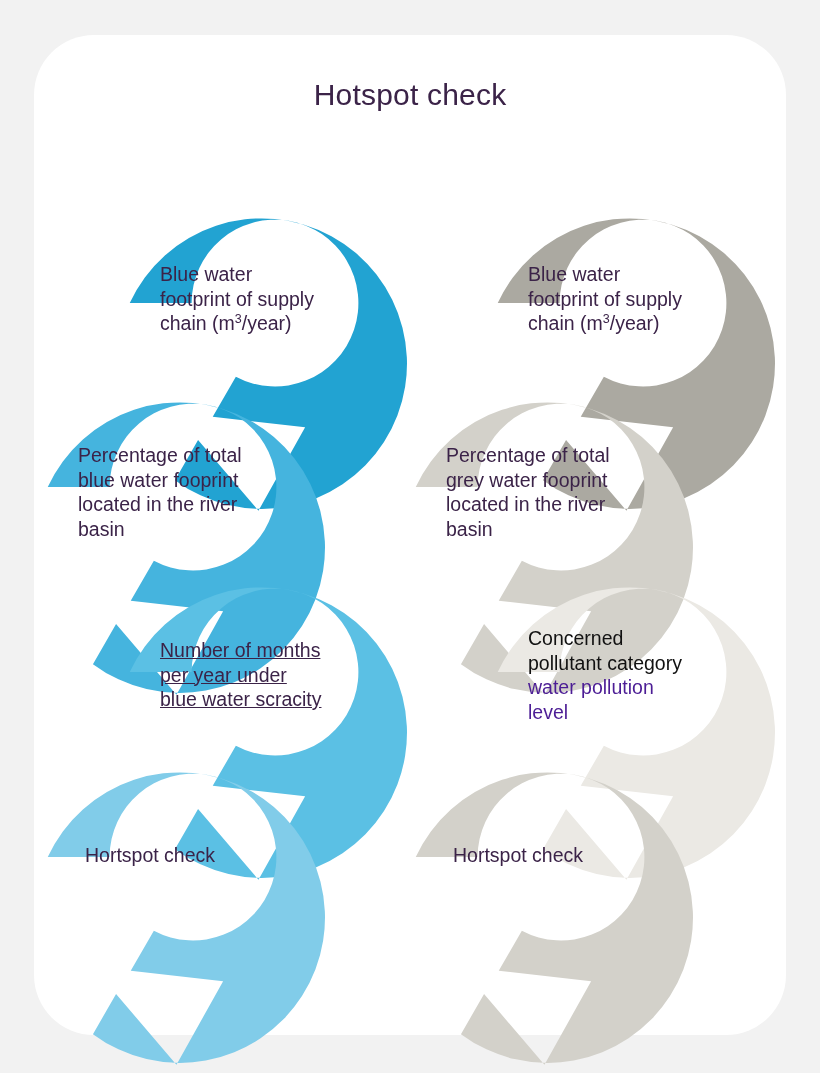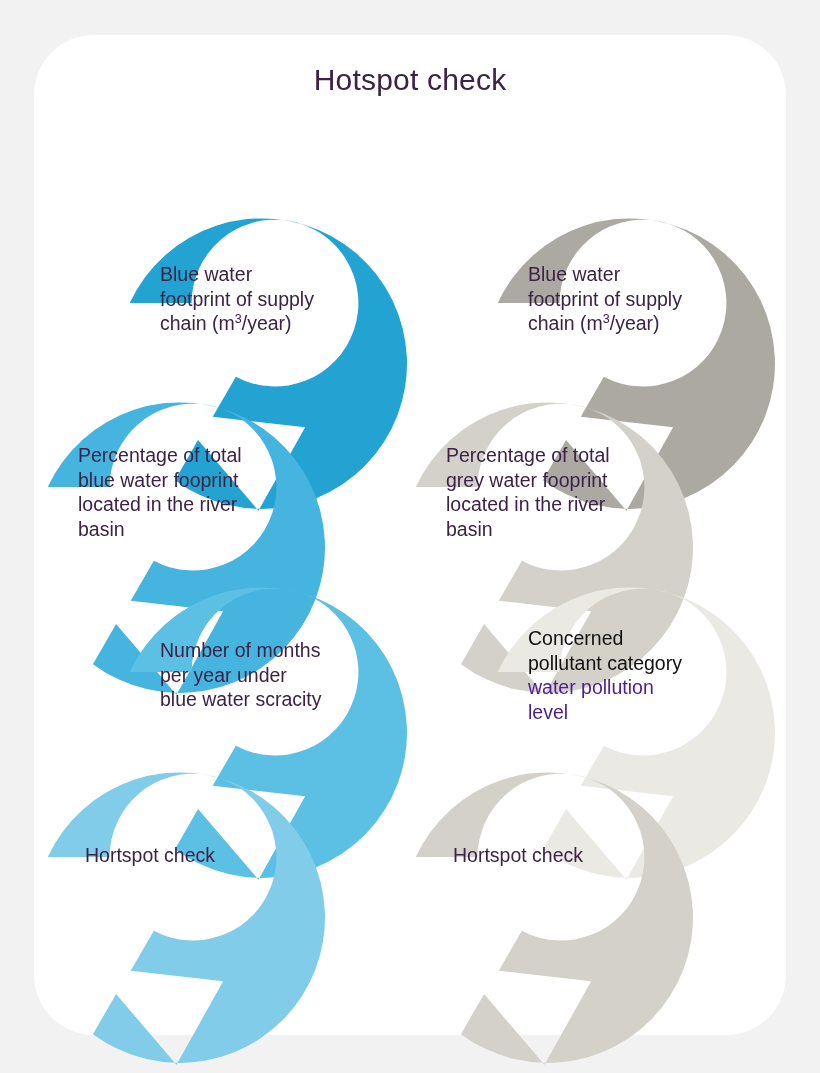--- a/index.html
+++ b/index.html
@@ -24,21 +24,21 @@
     left: 34px;
     top: 35px;
     width: 752px;
     height: 1000px;
     background: #ffffff;
     border-radius: 60px;
   }
   #title {
     position: absolute;
     left: 0;
-    top: 63px;
+    top: 78px;
     width: 820px;
     text-align: center;
     font-size: 30px;
     color: #3b2348;
     letter-spacing: 0.2px;
   }
   #diagram {
     position: absolute;
     left: 0;
     top: 0;
@@ -62,21 +62,21 @@
     color: #111111;
     display: block;
   }
   .node-label.two-tone .purple {
     color: #4c1d95;
     display: block;
   }
   
   #label-b1 { left: 160px; top: 262px; width: 230px; }
   #label-b2 { left: 78px; top: 443px; width: 232px; }
-  #label-b3 { left: 160px; top: 638px; width: 230px; }
+  #label-b3 { left: 160px; top: 638px; width: 230px; text-decoration: underline; }
   #label-b4 { left: 85px; top: 843px; width: 212px; }
   
   #label-g1 { left: 528px; top: 262px; width: 230px; }
   #label-g2 { left: 446px; top: 443px; width: 232px; }
   #label-g3 { left: 528px; top: 626px; width: 230px; }
   #label-g4 { left: 453px; top: 843px; width: 212px; }
 </style>
 </head>
 <body>
 

